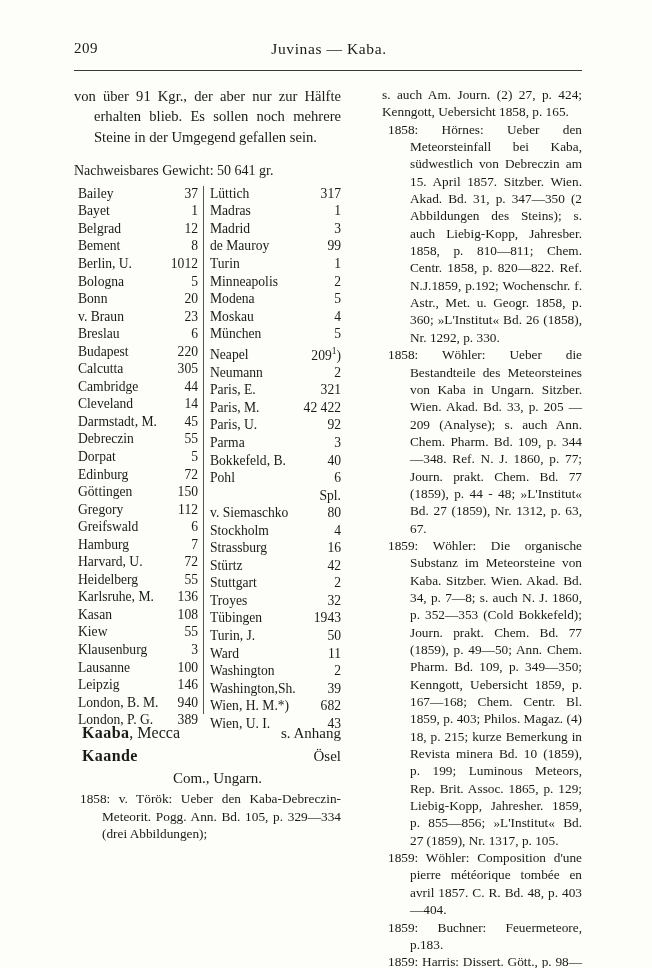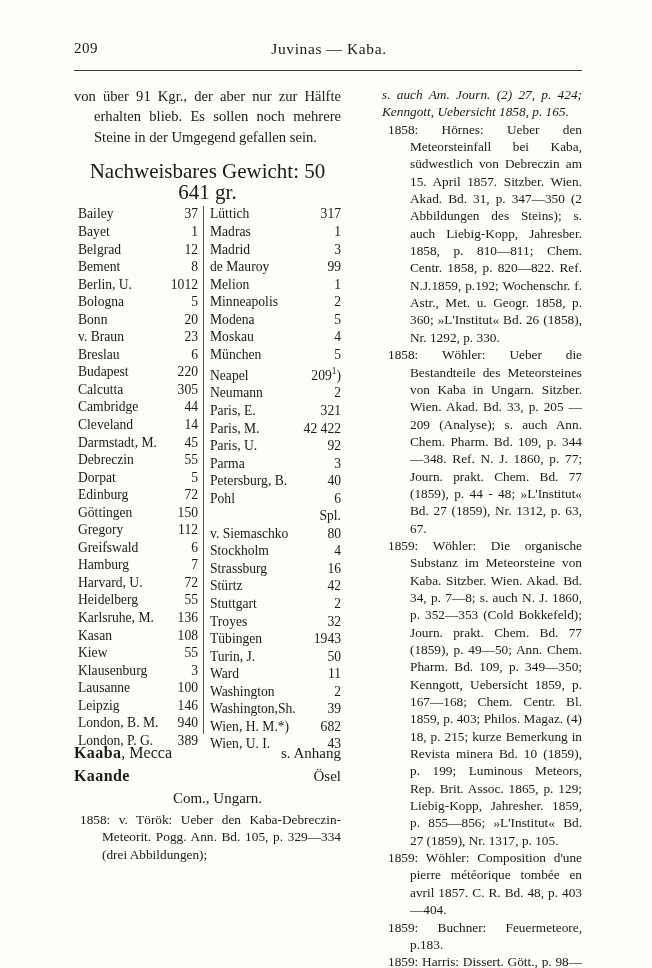--- a/index.html
+++ b/index.html
@@ -63,24 +63,23 @@
   .intro {
     text-align: justify;
     font-size: 14.6px;
     line-height: 20.4px;
     margin: 0 0 14px 0;
     padding-left: 20px;
     text-indent: -20px;
     width: 247px;
   }
   .weight-line {
-    font-size: 21px;
+    font-size: 14px;
     line-height: 20.6px;
     margin: 4px 0 3px 0;
-    text-align: center;
   }
   
   .table-wrap {
     position: relative;
     width: 267px;
     margin-top: 2px;
   }
   .vrule {
     position: absolute;
     left: 129px;
@@ -110,20 +109,21 @@
   .entries {
     position: relative;
     margin-top: 540px;
     width: 267px;
   }
   .entry-big {
     font-size: 16px;
     line-height: 22px;
     margin-bottom: 1px;
     position: relative;
+    margin-left: 8px;
   }
   .entry-big .hw { font-weight: bold; letter-spacing: 0.4px; }
   .entry-big .rt { position: absolute; right: 0; top: 0; font-weight: normal; font-size: 15px;}
   .entry-line {
     font-size: 15px;
     line-height: 20.5px;
     padding-left: 20px;
     text-indent: -20px;
   }
   .entry-line.indent1 { padding-left: 34px; text-indent: -14px; text-align: center; }
@@ -138,21 +138,21 @@
 
   
   .rref {
     font-size: 13.3px;
     line-height: 17.35px;
     padding-left: 28px;
     text-indent: -22px;
     text-align: justify;
     margin-bottom: 0px;
   }
-  .rref.cont { text-indent: 0; padding-left: 0; font-style: italic; }
+  .rref.cont { text-indent: 0; padding-left: 0; }
   .footnote {
     position: absolute;
     left: 96px;
     top: 903px;
     width: 420px;
     font-size: 12.8px;
     line-height: 16px;
   }
   .footnote sup { font-size: 9.5px; }
 </style>
@@ -317,21 +317,21 @@
             </tr>
           <tr>
               <td class="name">Madrid</td>
               <td class="num">3</td>
             </tr>
           <tr>
               <td class="name">de Mauroy</td>
               <td class="num">99</td>
             </tr>
           <tr>
-              <td class="name">Melion</td>
+              <td class="name">Turin</td>
               <td class="num">1</td>
             </tr>
           <tr>
               <td class="name">Minneapolis</td>
               <td class="num">2</td>
             </tr>
           <tr>
               <td class="name">Modena</td>
               <td class="num">5</td>
             </tr>
@@ -361,21 +361,21 @@
             </tr>
           <tr>
               <td class="name">Paris, U.</td>
               <td class="num">92</td>
             </tr>
           <tr>
               <td class="name">Parma</td>
               <td class="num">3</td>
             </tr>
           <tr>
-              <td class="name">Petersburg, B.</td>
+              <td class="name">Bokkefeld, B.</td>
               <td class="num">40</td>
             </tr>
           <tr>
               <td class="name">Pohl</td>
               <td class="num">6</td>
             </tr>
           <tr>
               <td class="name"></td>
               <td class="num">Spl.</td>
             </tr>

